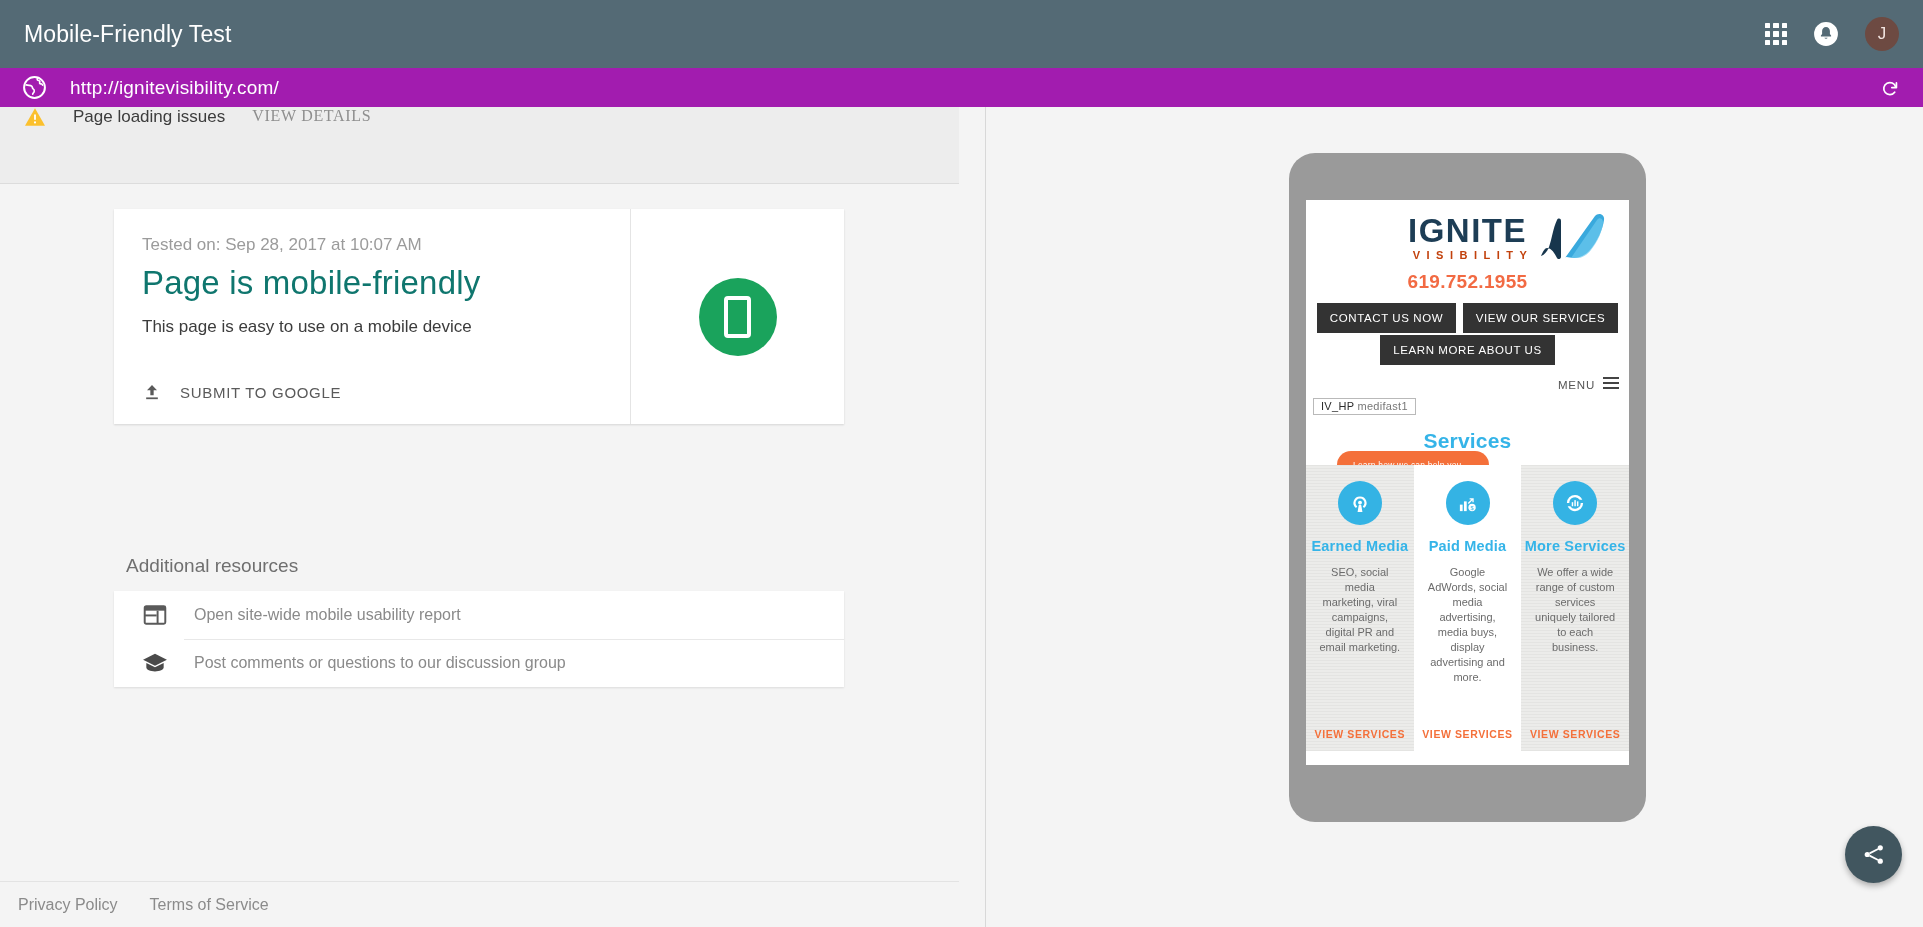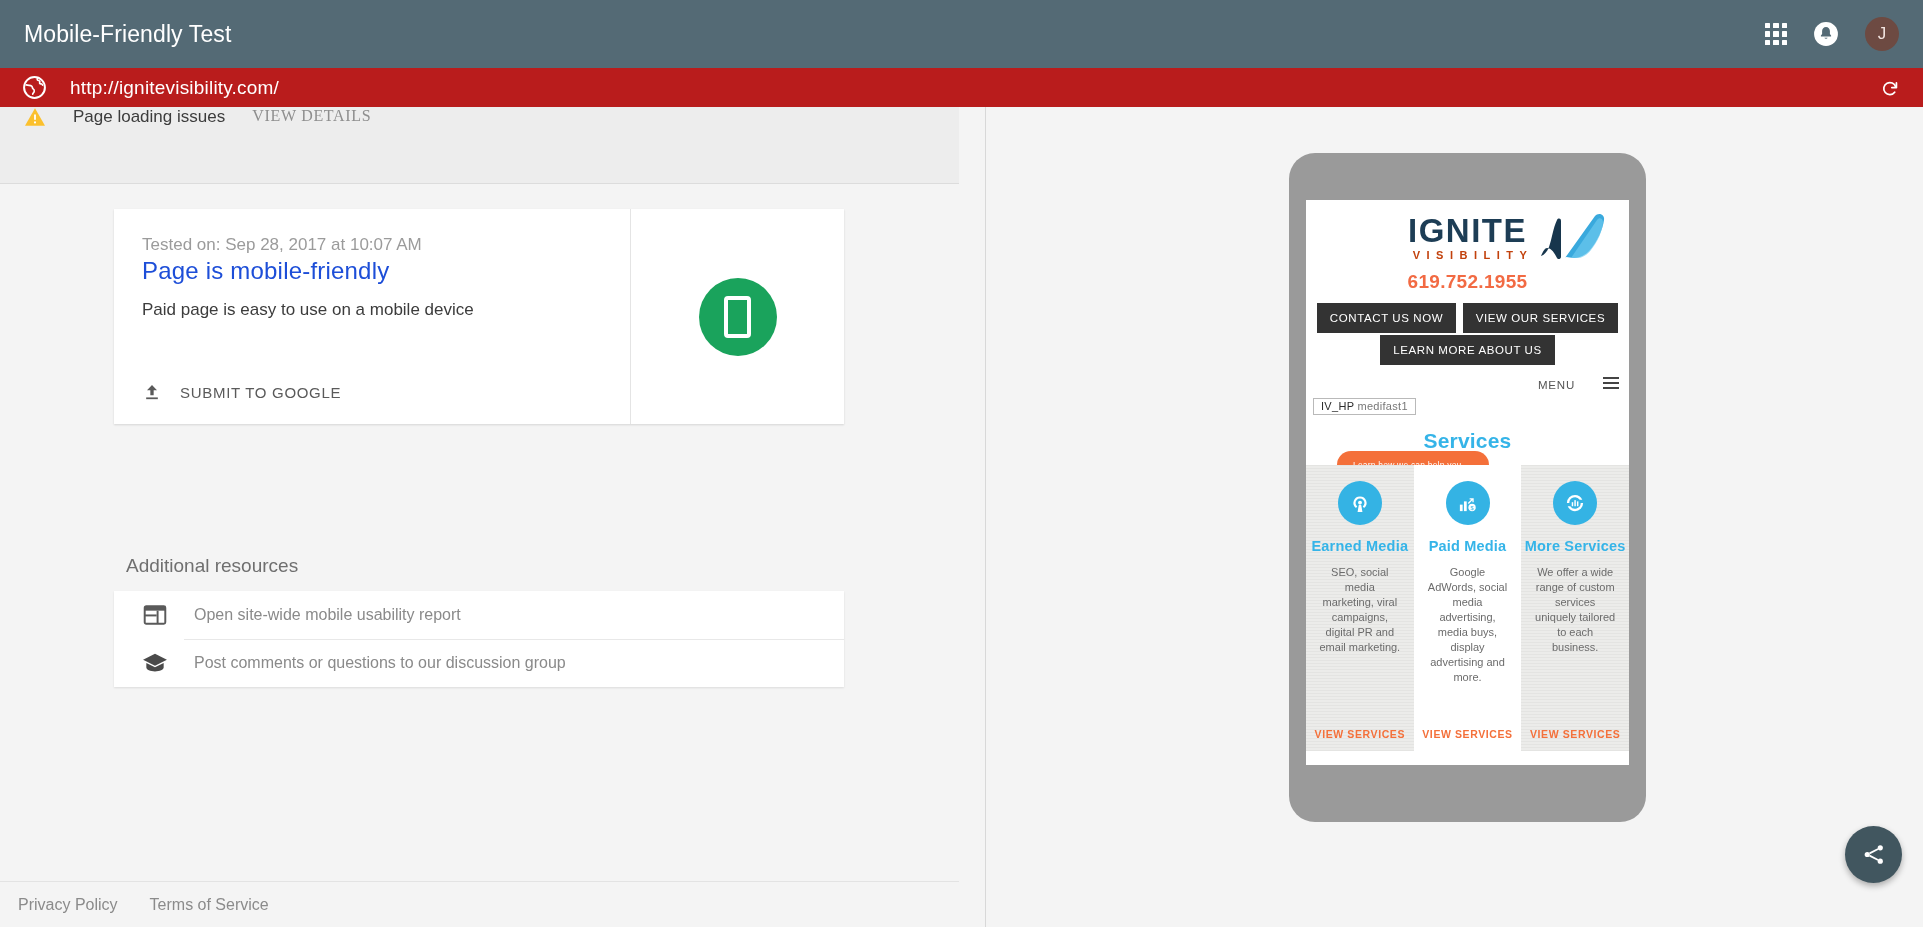--- a/index.html
+++ b/index.html
@@ -33,21 +33,21 @@
   .avatar {
     width: 34px; height: 34px; border-radius: 50%;
     background: #6d4a42; color: #f2e4e0;
     display: flex; align-items: center; justify-content: center;
     font-size: 17px; cursor: pointer;
   }
 
   
   .urlbar {
     position: absolute; left: 0; top: 68px; width: 1923px; height: 39px;
-    background: #b91c1c; display: flex; align-items: center;
+    background: #a21caf; display: flex; align-items: center;
   }
   .urlbar .globe { margin-left: 22px; width: 25px; height: 25px; }
   .urlbar .url {
     color: #ffffff; font-size: 19px; margin-left: 23px; letter-spacing: .2px;
   }
   .urlbar .reload { margin-left: auto; margin-right: 22px; width: 22px; height: 22px; cursor: pointer; }
 
   
   .left-pane {
     position: absolute; left: 0; top: 107px; width: 959px; height: 820px;
@@ -73,21 +73,21 @@
 
   
   .result-card {
     position: absolute; left: 114px; top: 102px; width: 730px; height: 215px;
     background: #ffffff; box-shadow: 0 1px 2px rgba(0,0,0,.13);
     display: flex;
   }
   .result-main { width: 516px; padding: 26px 0 0 28px; position: relative; }
   .tested-on { font-size: 17px; color: #9b9b9b; }
   .verdict {
-    font-size: 24px; color: #1d4ed8; margin-top: 2px; font-weight: 400;
+    font-size: 33px; color: #0f766e; margin-top: 9px; font-weight: 400;
     letter-spacing: .2px;
   }
   .verdict-sub { font-size: 17px; color: #3c3c3c; margin-top: 15px; }
   .submit-row {
     position: absolute; left: 28px; bottom: 22px;
     display: flex; align-items: center; cursor: pointer;
   }
   .submit-row .up-icon { width: 20px; height: 20px; }
   .submit-label {
     margin-left: 18px; font-size: 15px; color: #5a5a5a; letter-spacing: .7px;
@@ -169,21 +169,21 @@
   .ign-btn {
     display: inline-block; background: #333333; color: #ffffff;
     font-size: 11.5px; letter-spacing: .6px; padding: 9px 13px;
     vertical-align: top; cursor: pointer;
   }
   .ign-btn.b2 { margin-left: 2px; }
   .ign-btn.b3 { margin-top: 2px; }
 
   .ign-menu {
     display: flex; align-items: center; justify-content: flex-end;
-    margin: 12px 10px 0 0; cursor: pointer; gap: 20px;
+    margin: 12px 10px 0 0; cursor: pointer;
   }
   .ign-menu span { font-size: 11.5px; color: #555; letter-spacing: .8px; }
   .ign-burger { margin-left: 8px; width: 16px; }
   .ign-burger i { display: block; height: 2px; background: #444; margin-bottom: 3px; }
 
   .ign-tag {
     margin-left: 7px; margin-top: 6px; display: inline-block;
     border: 1px solid #b9b9b9; background: #ffffff;
     font-size: 11px; color: #2b2b2b; padding: 1px 7px 2px 7px;
     letter-spacing: .3px;
@@ -284,21 +284,21 @@
         <circle cx="12" cy="17" r="1.2" fill="#ffffff"></circle>
       </svg>
       <div class="warn-text">Page loading issues</div>
       <div class="warn-link">VIEW DETAILS</div>
     </div>
 
     <div class="result-card">
       <div class="result-main">
         <div class="tested-on">Tested on: Sep 28, 2017 at 10:07 AM</div>
         <div class="verdict">Page is mobile-friendly</div>
-        <div class="verdict-sub">Paid page is easy to use on a mobile device</div>
+        <div class="verdict-sub">This page is easy to use on a mobile device</div>
         <div class="submit-row">
           <svg class="up-icon" viewBox="0 0 24 24">
             <path d="M12 3.5 18 10h-4v6h-4v-6H6z" fill="#5a5a5a"></path>
             <rect x="5" y="18.5" width="14" height="2.1" fill="#5a5a5a"></rect>
           </svg>
           <div class="submit-label">SUBMIT TO GOOGLE</div>
         </div>
       </div>
       <div class="result-aside">
         <div class="phone-badge">

